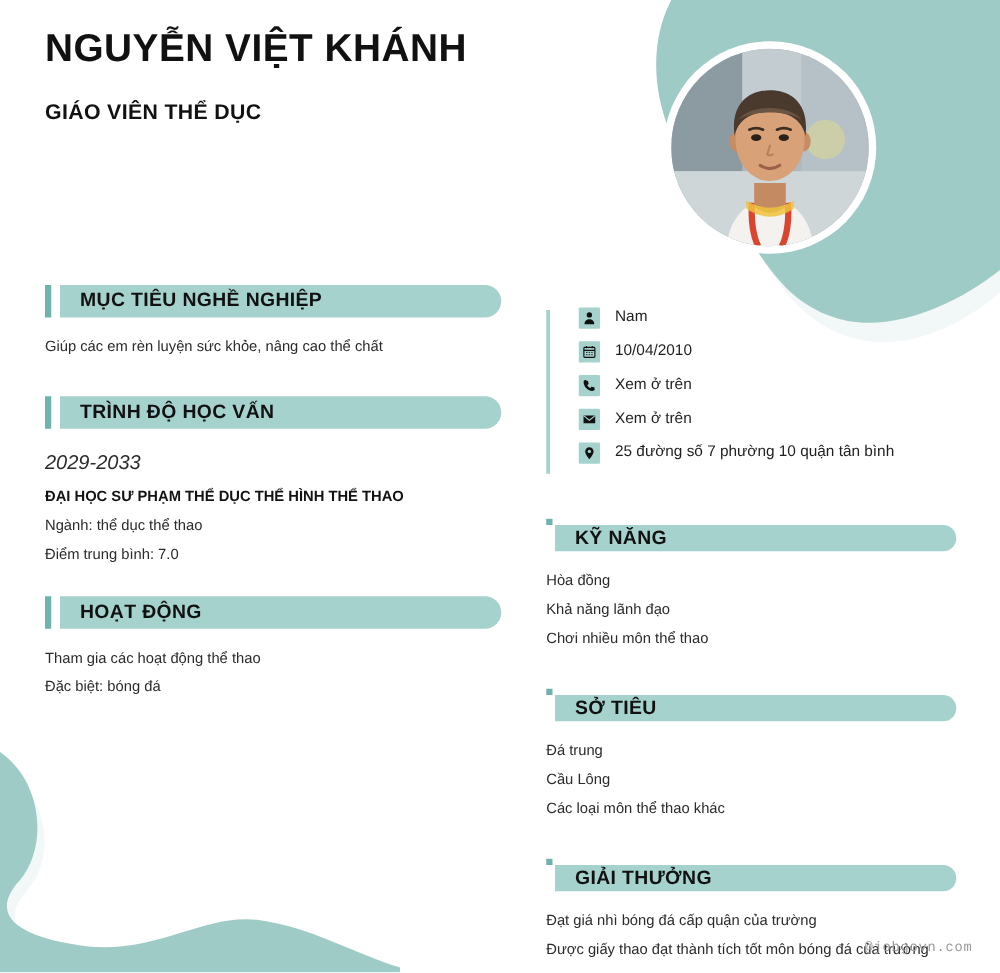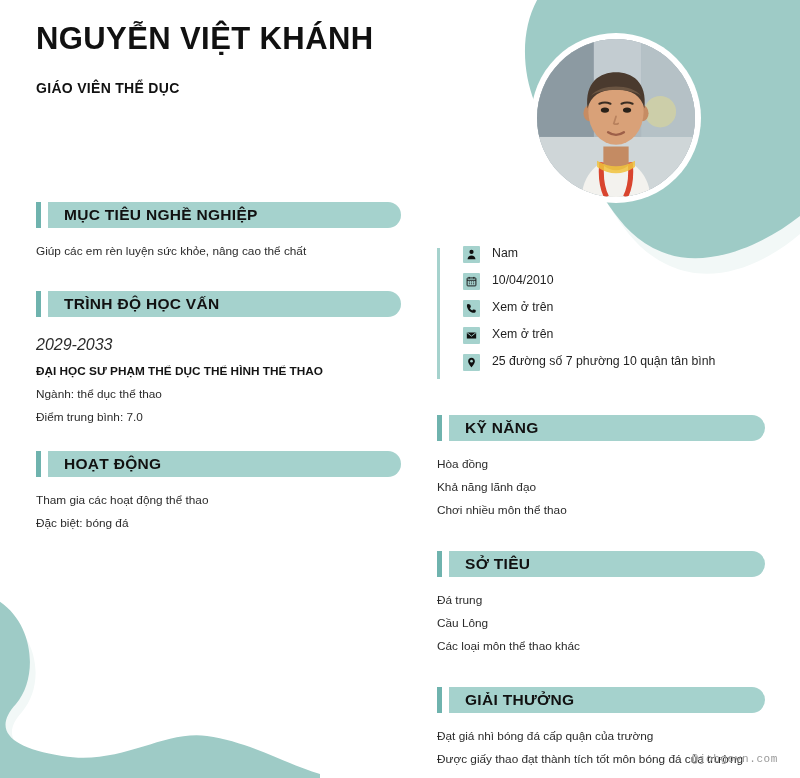--- a/index.html
+++ b/index.html
@@ -46,21 +46,21 @@
   }
   #full-name {
     font-size: 31px;
     font-weight: bold;
     letter-spacing: 0.4px;
     line-height: 1.12;
     color: #111111;
     margin: 0;
   }
   #job-title {
-    font-size: 14px;
+    font-size: 17px;
     font-weight: bold;
     letter-spacing: 0.3px;
     color: #111111;
     margin: 23px 0 0 0;
   }
 
   
   #avatar {
     position: absolute;
     left: 531px;
@@ -79,21 +79,21 @@
     overflow: hidden;
     position: relative;
     background: #b9c3c9;
   }
   #avatar-photo svg { display: block; width: 100%; height: 100%; }
 
   
   #col-left {
     position: absolute;
     left: 36px;
-    top: 202px;
+    top: 228px;
     width: 368px;
   }
   #col-right {
     position: absolute;
     left: 437px;
     top: 246px;
     width: 330px;
   }
 
   
@@ -140,21 +140,21 @@
   }
   .edu-school {
     font-weight: bold;
     font-size: 11.8px;
     color: #131313;
     margin: 0 0 2px 0;
   }
 
   
   #col-left .sec-head { width: 365px; }
-  #col-right .sec-head { width: 328px; }
+  #col-right .sec-head { width: 328px; flex-direction: column; }
 
   
   #sec-objective { margin-bottom: 28px; }
   #sec-education { margin-bottom: 22px; }
 
   
   #contact {
     position: relative;
     padding-left: 14px;
     margin-bottom: 34px;

